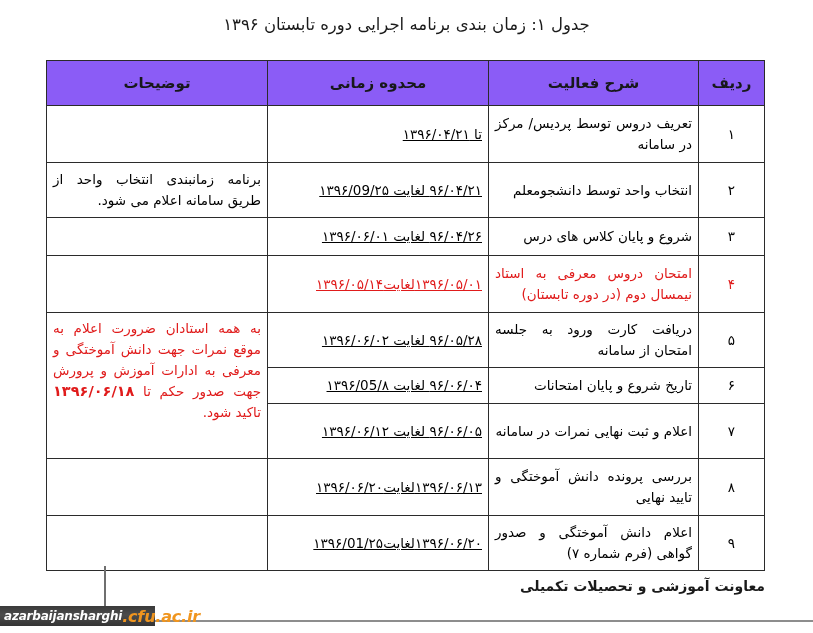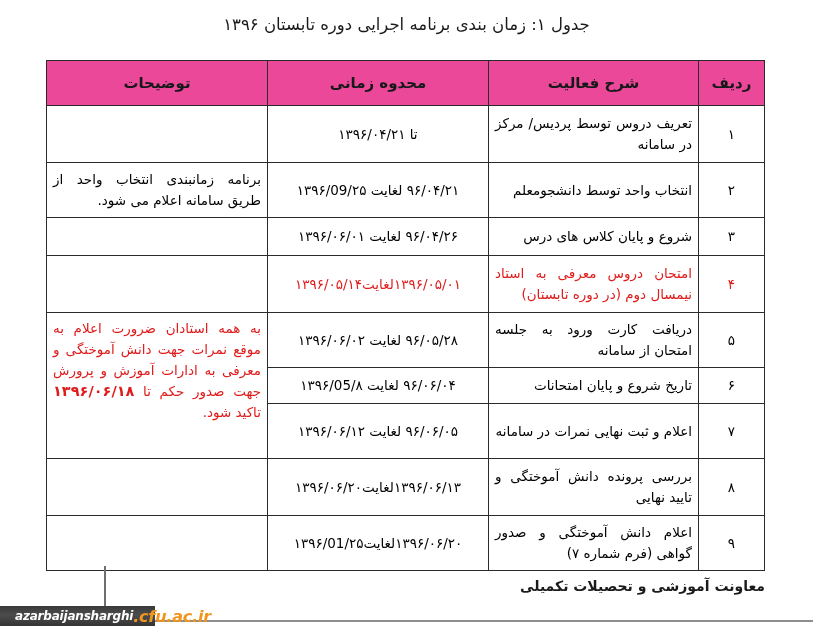--- a/index.html
+++ b/index.html
@@ -52,21 +52,21 @@
     background: #fff;
   }
   table.sched th, table.sched td {
     border: 1px solid #2b2b2b;
     vertical-align: middle;
     padding: 3px 6px;
     font-size: 13.5px;
     line-height: 21px;
   }
   table.sched thead th {
-    background: #ec4899;
+    background: #8b5cf6;
     font-weight: bold;
     text-align: center;
     height: 38px;
     font-size: 15px;
     color: #17181a;
   }
 
   
   col.c-radif   { width: 66px; }
   col.c-sharh   { width: 210px; }
@@ -77,21 +77,22 @@
     text-align: center;
     font-size: 14px;
   }
   td.sharh {
     text-align: justify;
     text-align-last: right;
     padding-right: 8px;
     padding-left: 8px;
   }
   td.zamani {
-    text-align: center;
+    text-align: right;
+    text-decoration: underline;
   }
   td.tozihat {
     text-align: justify;
     text-align-last: right;
     padding-right: 8px;
     padding-left: 8px;
     font-size: 13px;
     line-height: 22px;
   }
   td.tozihat.merged {
@@ -143,21 +144,21 @@
 
   .watermark {
     position: absolute;
     top: 606px;
     left: 0;
     width: 155px;
     height: 20px;
     background: linear-gradient(180deg, #3a3a3a 0%, #4c4c4c 45%, #343434 100%);
     display: flex;
     align-items: center;
-    padding-left: 15px;
+    padding-left: 4px;
     box-sizing: border-box;
     direction: ltr;
   }
   .watermark .wm-a {
     color: #ffffff;
     font-style: italic;
     font-weight: bold;
     font-size: 12px;
     letter-spacing: -0.2px;
     font-family: "DejaVu Sans", "Liberation Sans", sans-serif;

